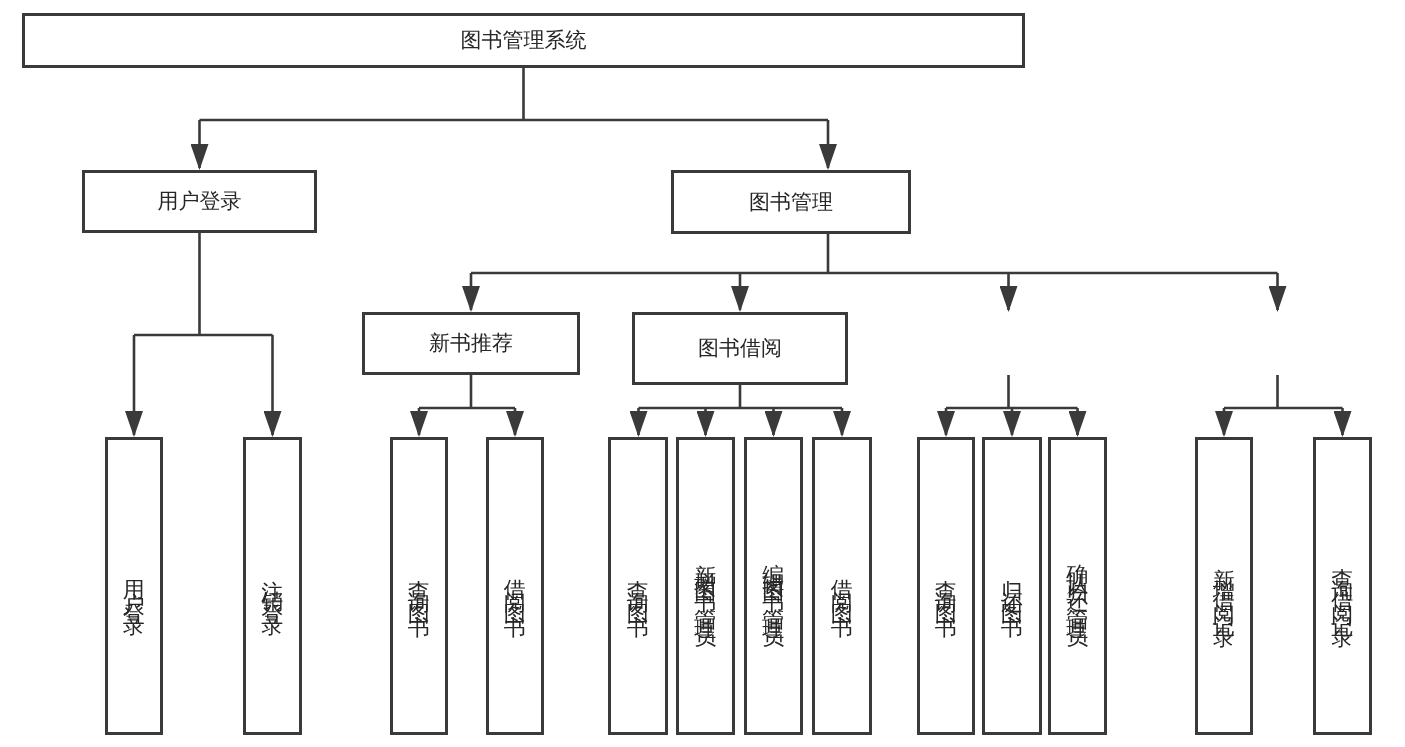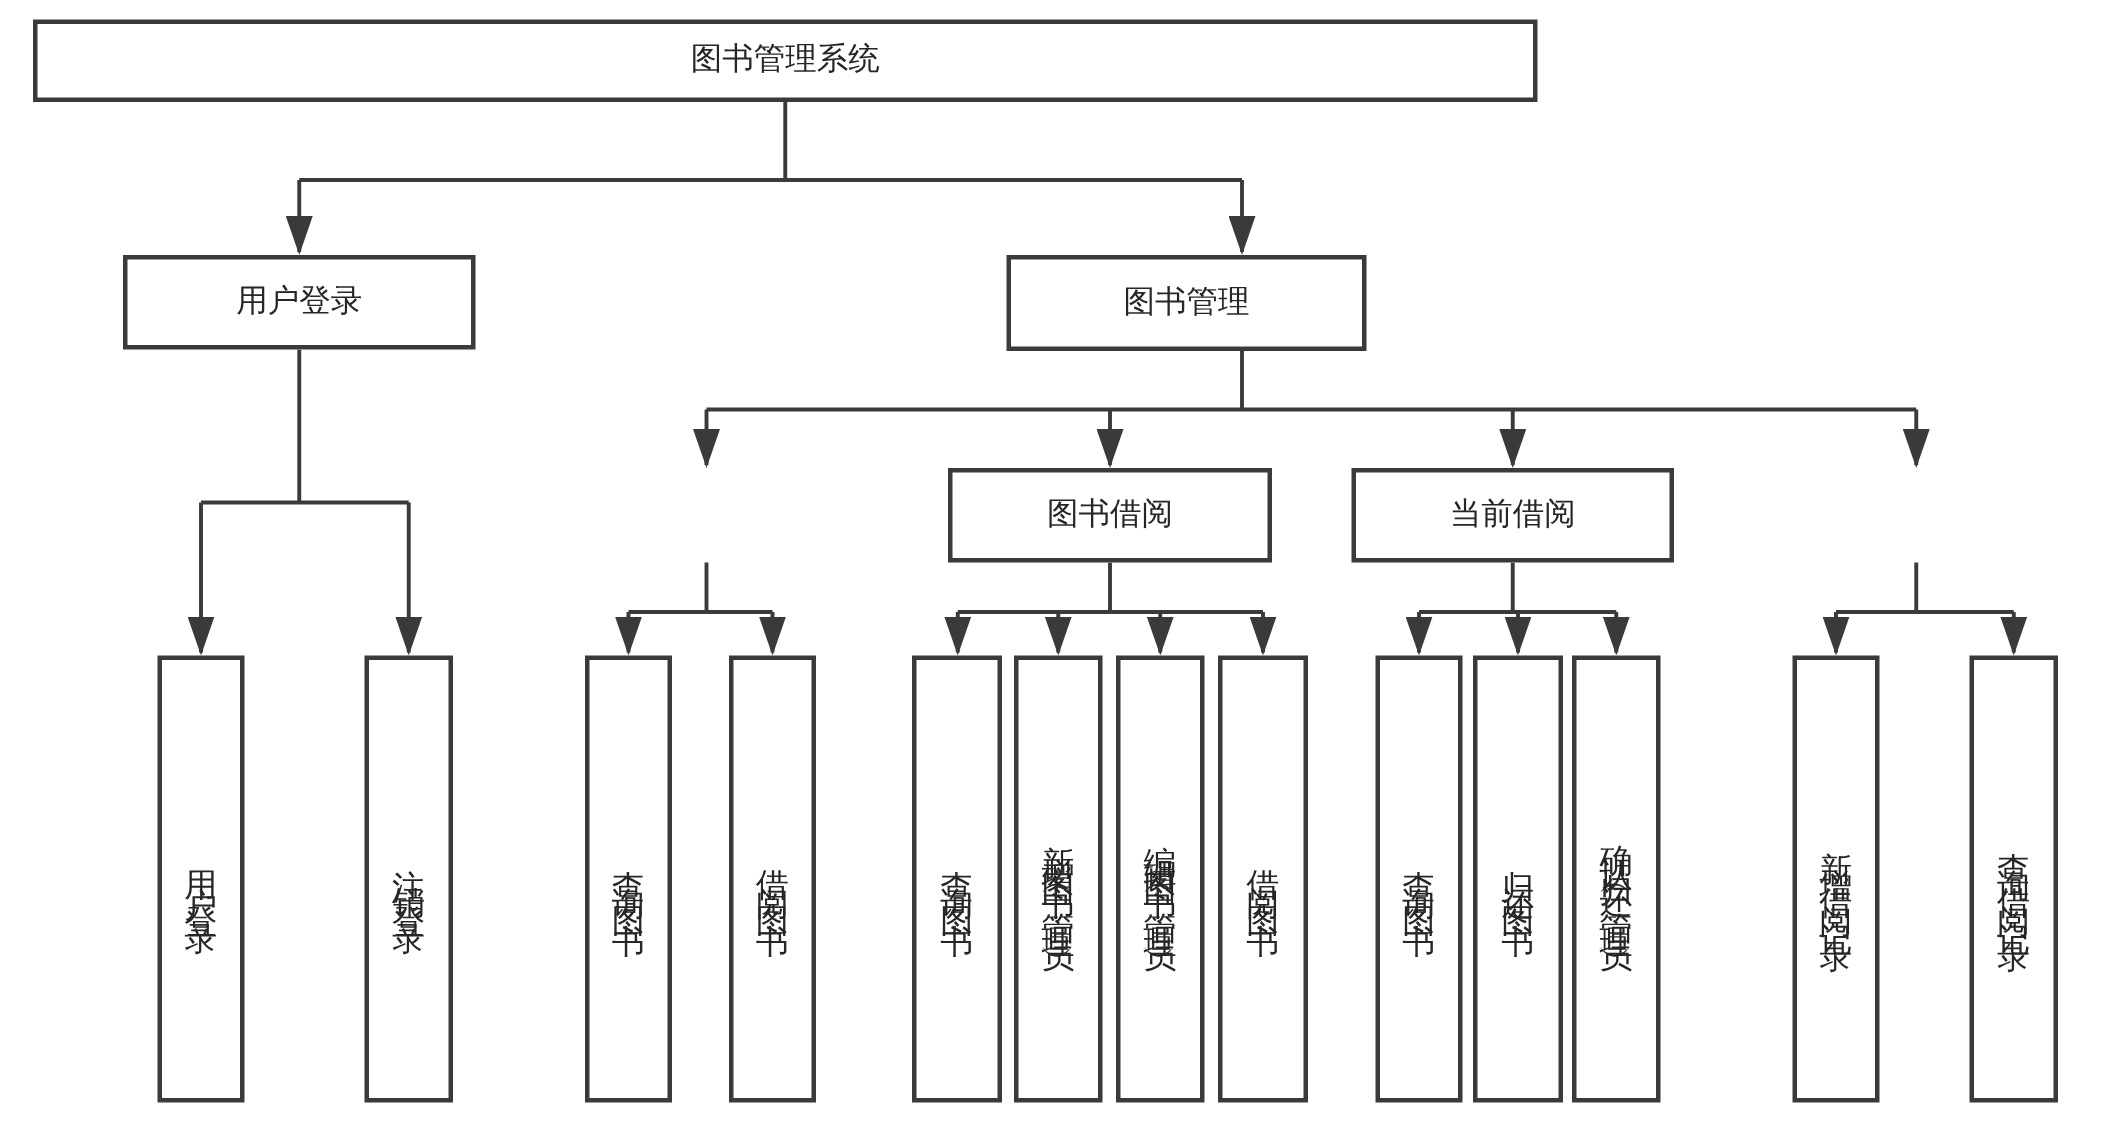--- a/index.html
+++ b/index.html
@@ -72,22 +72,22 @@
     <path class="wire" marker-end="url(#ah)" d="M1077.5 408 V435"></path>
     <path class="wire" marker-end="url(#ah)" d="M1224 408 V435"></path>
     <path class="wire" marker-end="url(#ah)" d="M1342.5 408 V435"></path>
   </svg>
 
   <div class="node" style="left:22px;top:13px;width:1003px;height:55px">图书管理系统</div>
 
   <div class="node" style="left:82px;top:170px;width:235px;height:63px">用户登录</div>
   <div class="node" style="left:671px;top:170px;width:240px;height:64px">图书管理</div>
 
-  <div class="node" style="left:632px;top:312px;width:216px;height:63px">图书借阅</div>
-  <div class="node" style="left:901px;top:312px;width:215px;height:63px">当前借阅</div>
+  <div class="node" style="left:362px;top:312px;width:218px;height:63px">新书推荐</div>
+  <div class="node" style="left:632px;top:312px;width:216px;height:73px">图书借阅</div>
 
   <div class="node leaf" style="left:105px;top:437px;width:58px;height:298px">用户登录</div>
   <div class="node leaf" style="left:243px;top:437px;width:59px;height:298px">注销登录</div>
 
   <div class="node leaf" style="left:390px;top:437px;width:58px;height:298px">查询图书</div>
   <div class="node leaf" style="left:486px;top:437px;width:58px;height:298px">借阅图书</div>
 
   <div class="node leaf" style="left:608px;top:437px;width:60px;height:298px">查询图书</div>
   <div class="node leaf tight" style="left:676px;top:437px;width:59px;height:298px">新增图书（管理员）</div>
   <div class="node leaf tight" style="left:744px;top:437px;width:59px;height:298px">编辑图书（管理员）</div>

